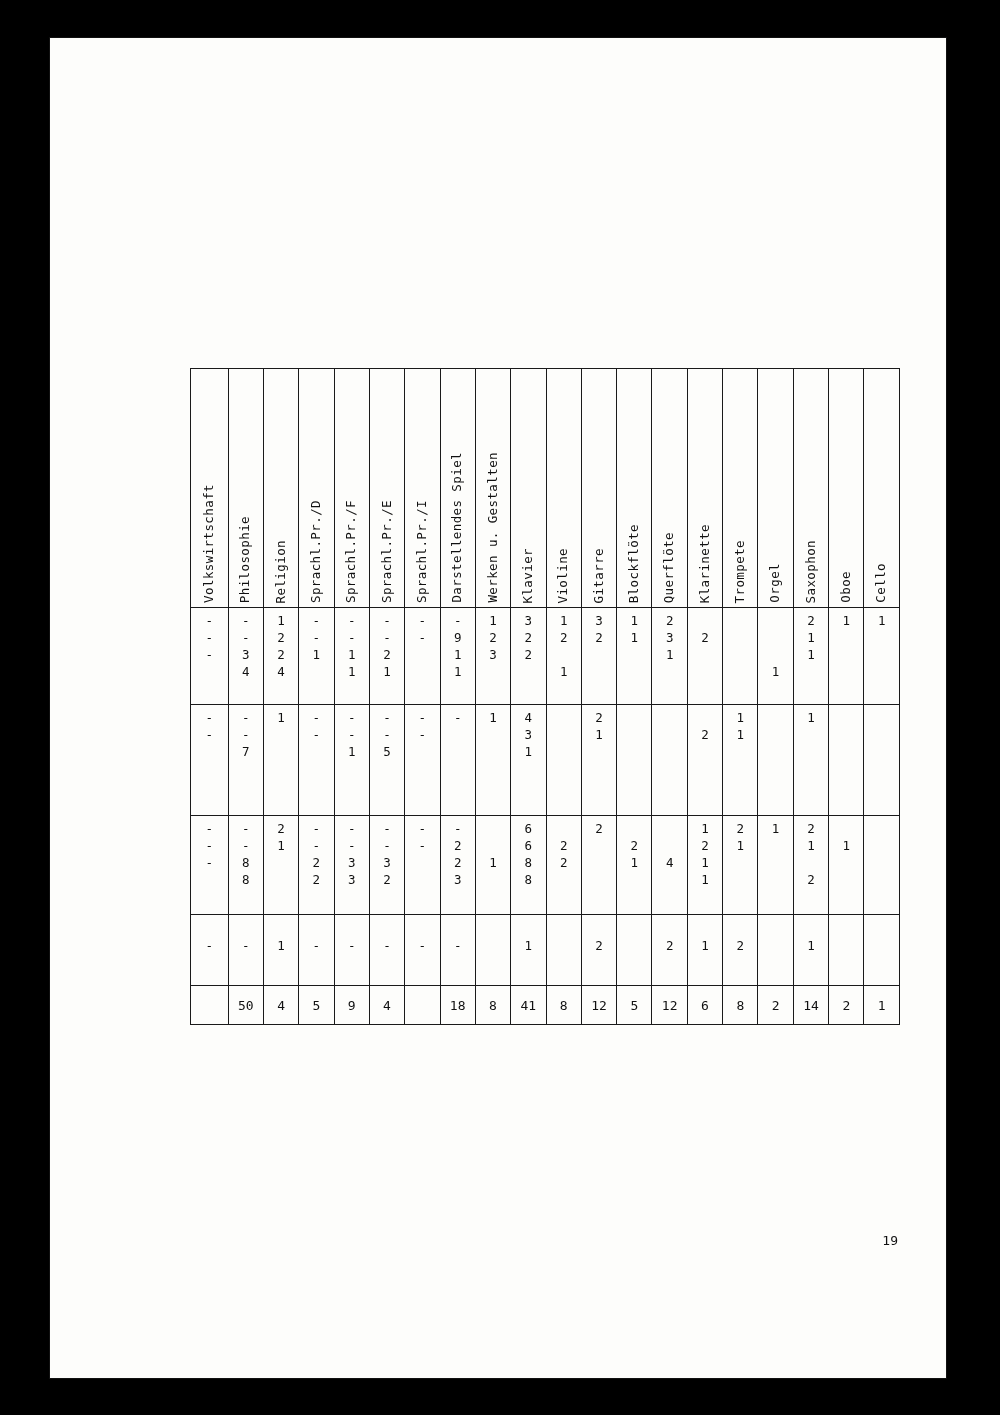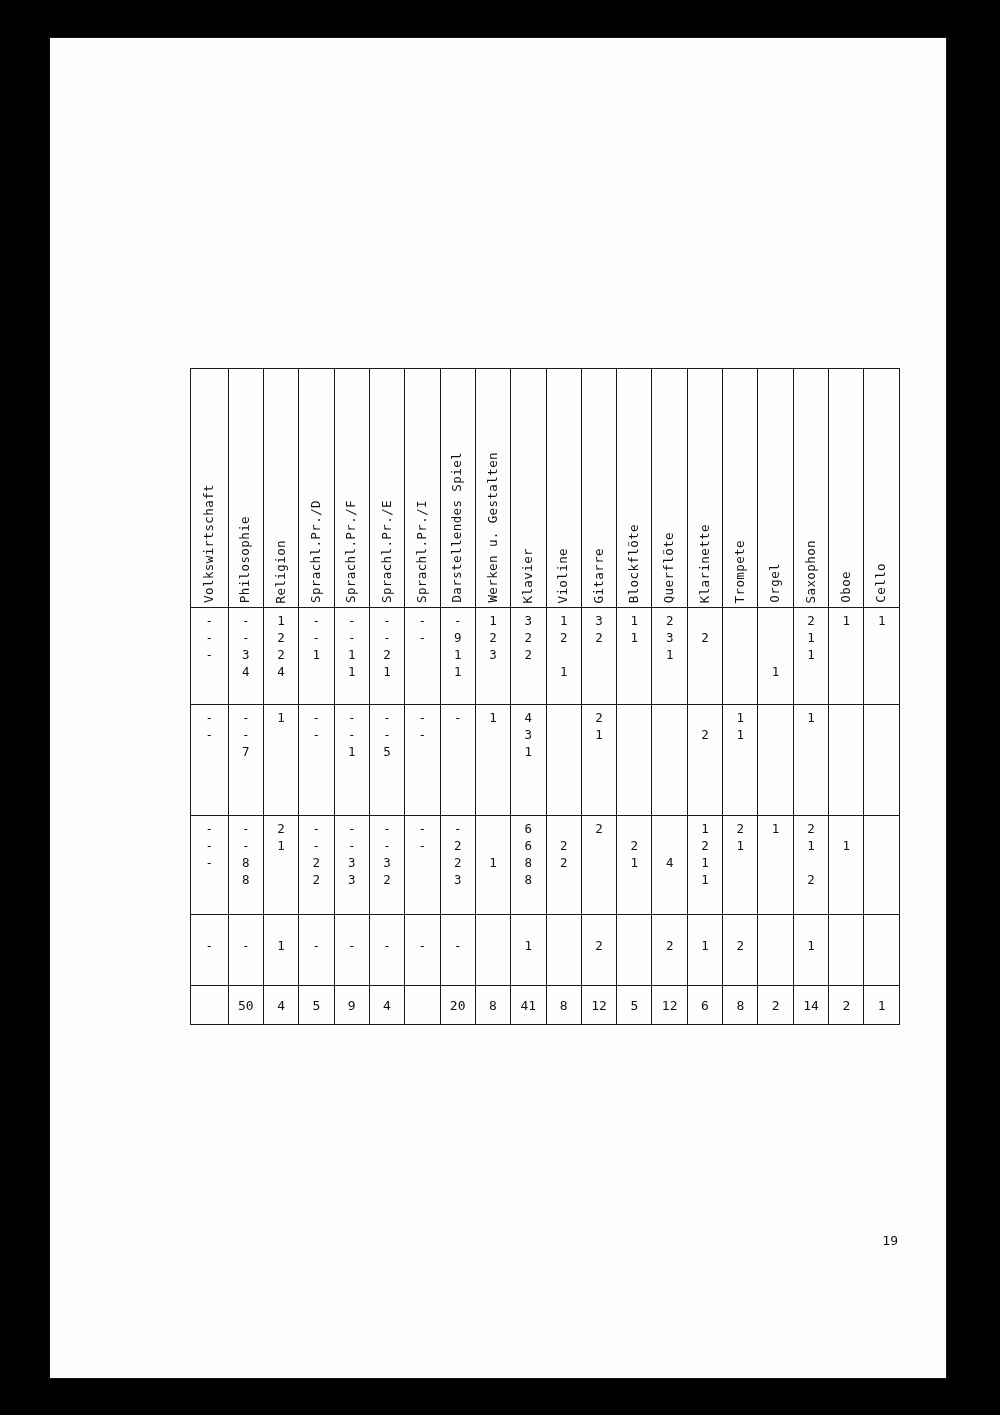--- a/index.html
+++ b/index.html
@@ -662,21 +662,21 @@
             </td>
           </tr>
           <tr class="totals">
             <td></td>
             <td>50</td>
             <td>4</td>
             <td>5</td>
             <td>9</td>
             <td>4</td>
             <td></td>
-            <td>20</td>
+            <td>18</td>
             <td>8</td>
             <td>41</td>
             <td>8</td>
             <td>12</td>
             <td>5</td>
             <td>12</td>
             <td>6</td>
             <td>8</td>
             <td>2</td>
             <td>14</td>

